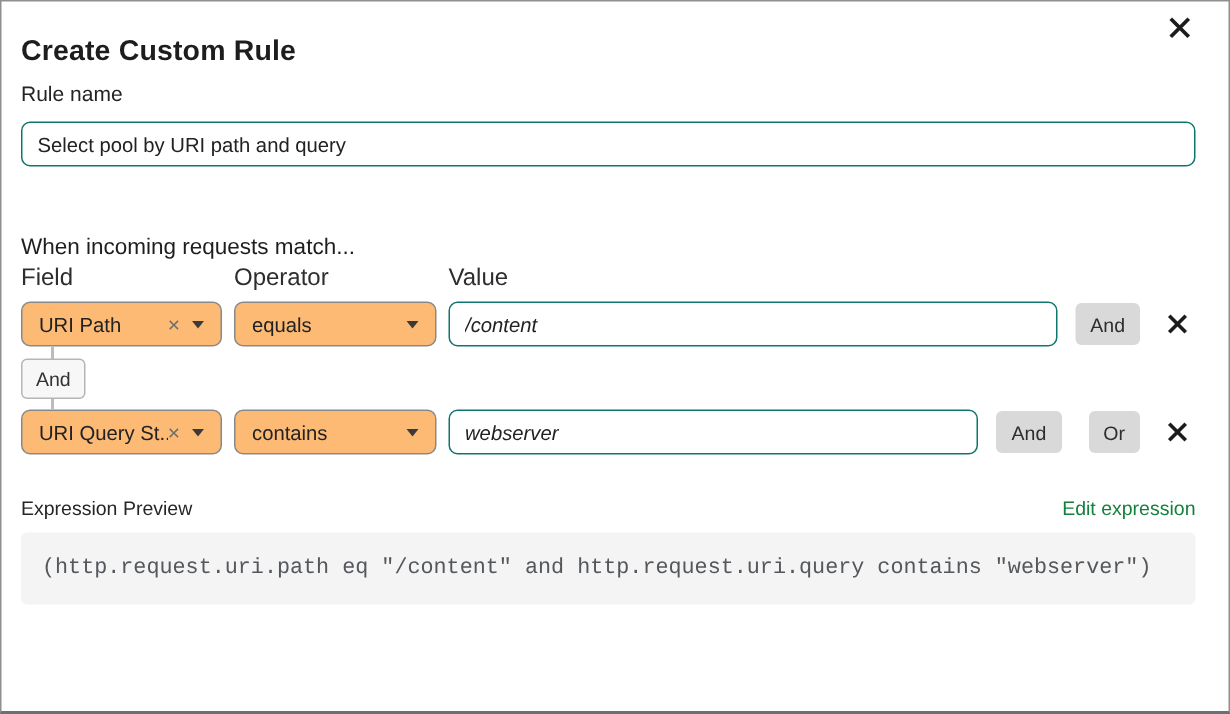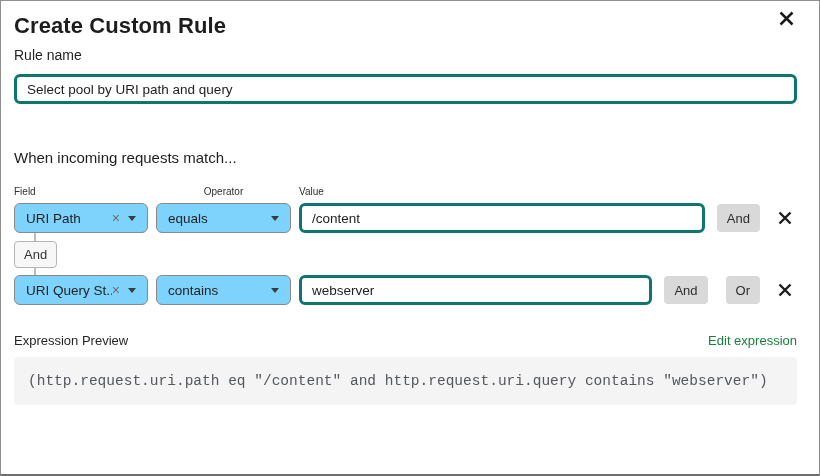--- a/index.html
+++ b/index.html
@@ -5,61 +5,61 @@
   * { margin:0; padding:0; box-sizing:border-box; }
   html,body { width:820px; height:476px; background:#fff; }
   body { font-family:"Liberation Sans", sans-serif; color:#2b2b2b; }
 
   .modal {
     position:relative; width:820px; height:476px; background:#fff;
     border:1px solid #8f8f8f; border-bottom:2px solid #6f6f6f;
     padding:0 22px 0 13px; overflow:hidden;
   }
 
-  .dialog-title { margin-top:12px; font-size:22px; font-weight:700; color:#1d1d1d; letter-spacing:.1px; }
+  .dialog-title { margin-top:23px; font-size:19px; font-weight:700; color:#1d1d1d; letter-spacing:.1px; }
 
   .close-btn {
     position:absolute; top:6px; right:22px; width:22px; height:22px;
     background:none; border:none; cursor:pointer; display:flex; align-items:center; justify-content:center;
   }
 
   .rule-label  { margin-top:8px; font-size:14px; color:#232323; }
   .rule-helper { margin-top:5px;  font-size:13px; color:#7b7b7b; }
   .text-input {
-    width:100%; height:30px; border:3px solid #0f766e; border-radius:6px;
+    width:100%; height:30px; border:1px solid #0f766e; border-radius:6px;
     padding:0 10px; font-size:13.5px; color:#222; font-family:"Liberation Sans",sans-serif; background:#fff; outline:none;
   }
   .rule-input { margin-top:11px; }
 
   .match-heading { margin-top:45px; font-size:15px; font-weight:400; color:#1e1e1e; }
 
-  .col-labels { display:flex; margin-top:20px; font-size:10px; color:#2e2e2e; }
+  .col-labels { display:flex; margin-top:4px; font-size:16px; color:#2e2e2e; }
   .col-field    { width:134px; margin-right:8px; }
-  .col-operator { width:135px; margin-right:8px;text-align:center; }
+  .col-operator { width:135px; margin-right:8px; }
   .col-value    { flex:1; }
 
   .cond-row { display:flex; align-items:center; height:30px; }
   .row-first { margin-top:6px; }
 
   .select {
-    height:30px; border:1px solid #898989; border-radius:6px; background:#7dd3fc;
+    height:30px; border:1px solid #898989; border-radius:6px; background:#fdba74;
     display:flex; align-items:center; padding:5px 11px; font-size:13.5px; color:#222; cursor:pointer;
   }
   .select-field    { width:134px; margin-right:8px; }
   .select-operator { width:135px; margin-right:8px; }
   .select-label { white-space:nowrap; overflow:hidden; }
 
   .clear-x { margin-left:auto; font-size:14px; color:#6e6e6e; line-height:1; cursor:pointer; }
   .caret {
     width:0; height:0; margin-left:8px; flex:none;
     border-left:4.5px solid transparent; border-right:4.5px solid transparent; border-top:5.5px solid #3a3a3a;
   }
   .caret-auto { margin-left:auto; }
 
-  .value-input { flex:1; }
+  .value-input { flex:1;font-style:italic; }
 
   .conn-btn {
     height:28px; padding:0 10px; margin-left:12px; flex:none;
     background:#d9d9d9; border:none; border-radius:4px;
     font-family:"Liberation Sans",sans-serif; font-size:13px; color:#2d2d2d; cursor:pointer;
   }
   .or-btn { margin-left:18px; }
 
   .remove-btn {
     width:24px; height:24px; margin-left:13px; flex:none;

